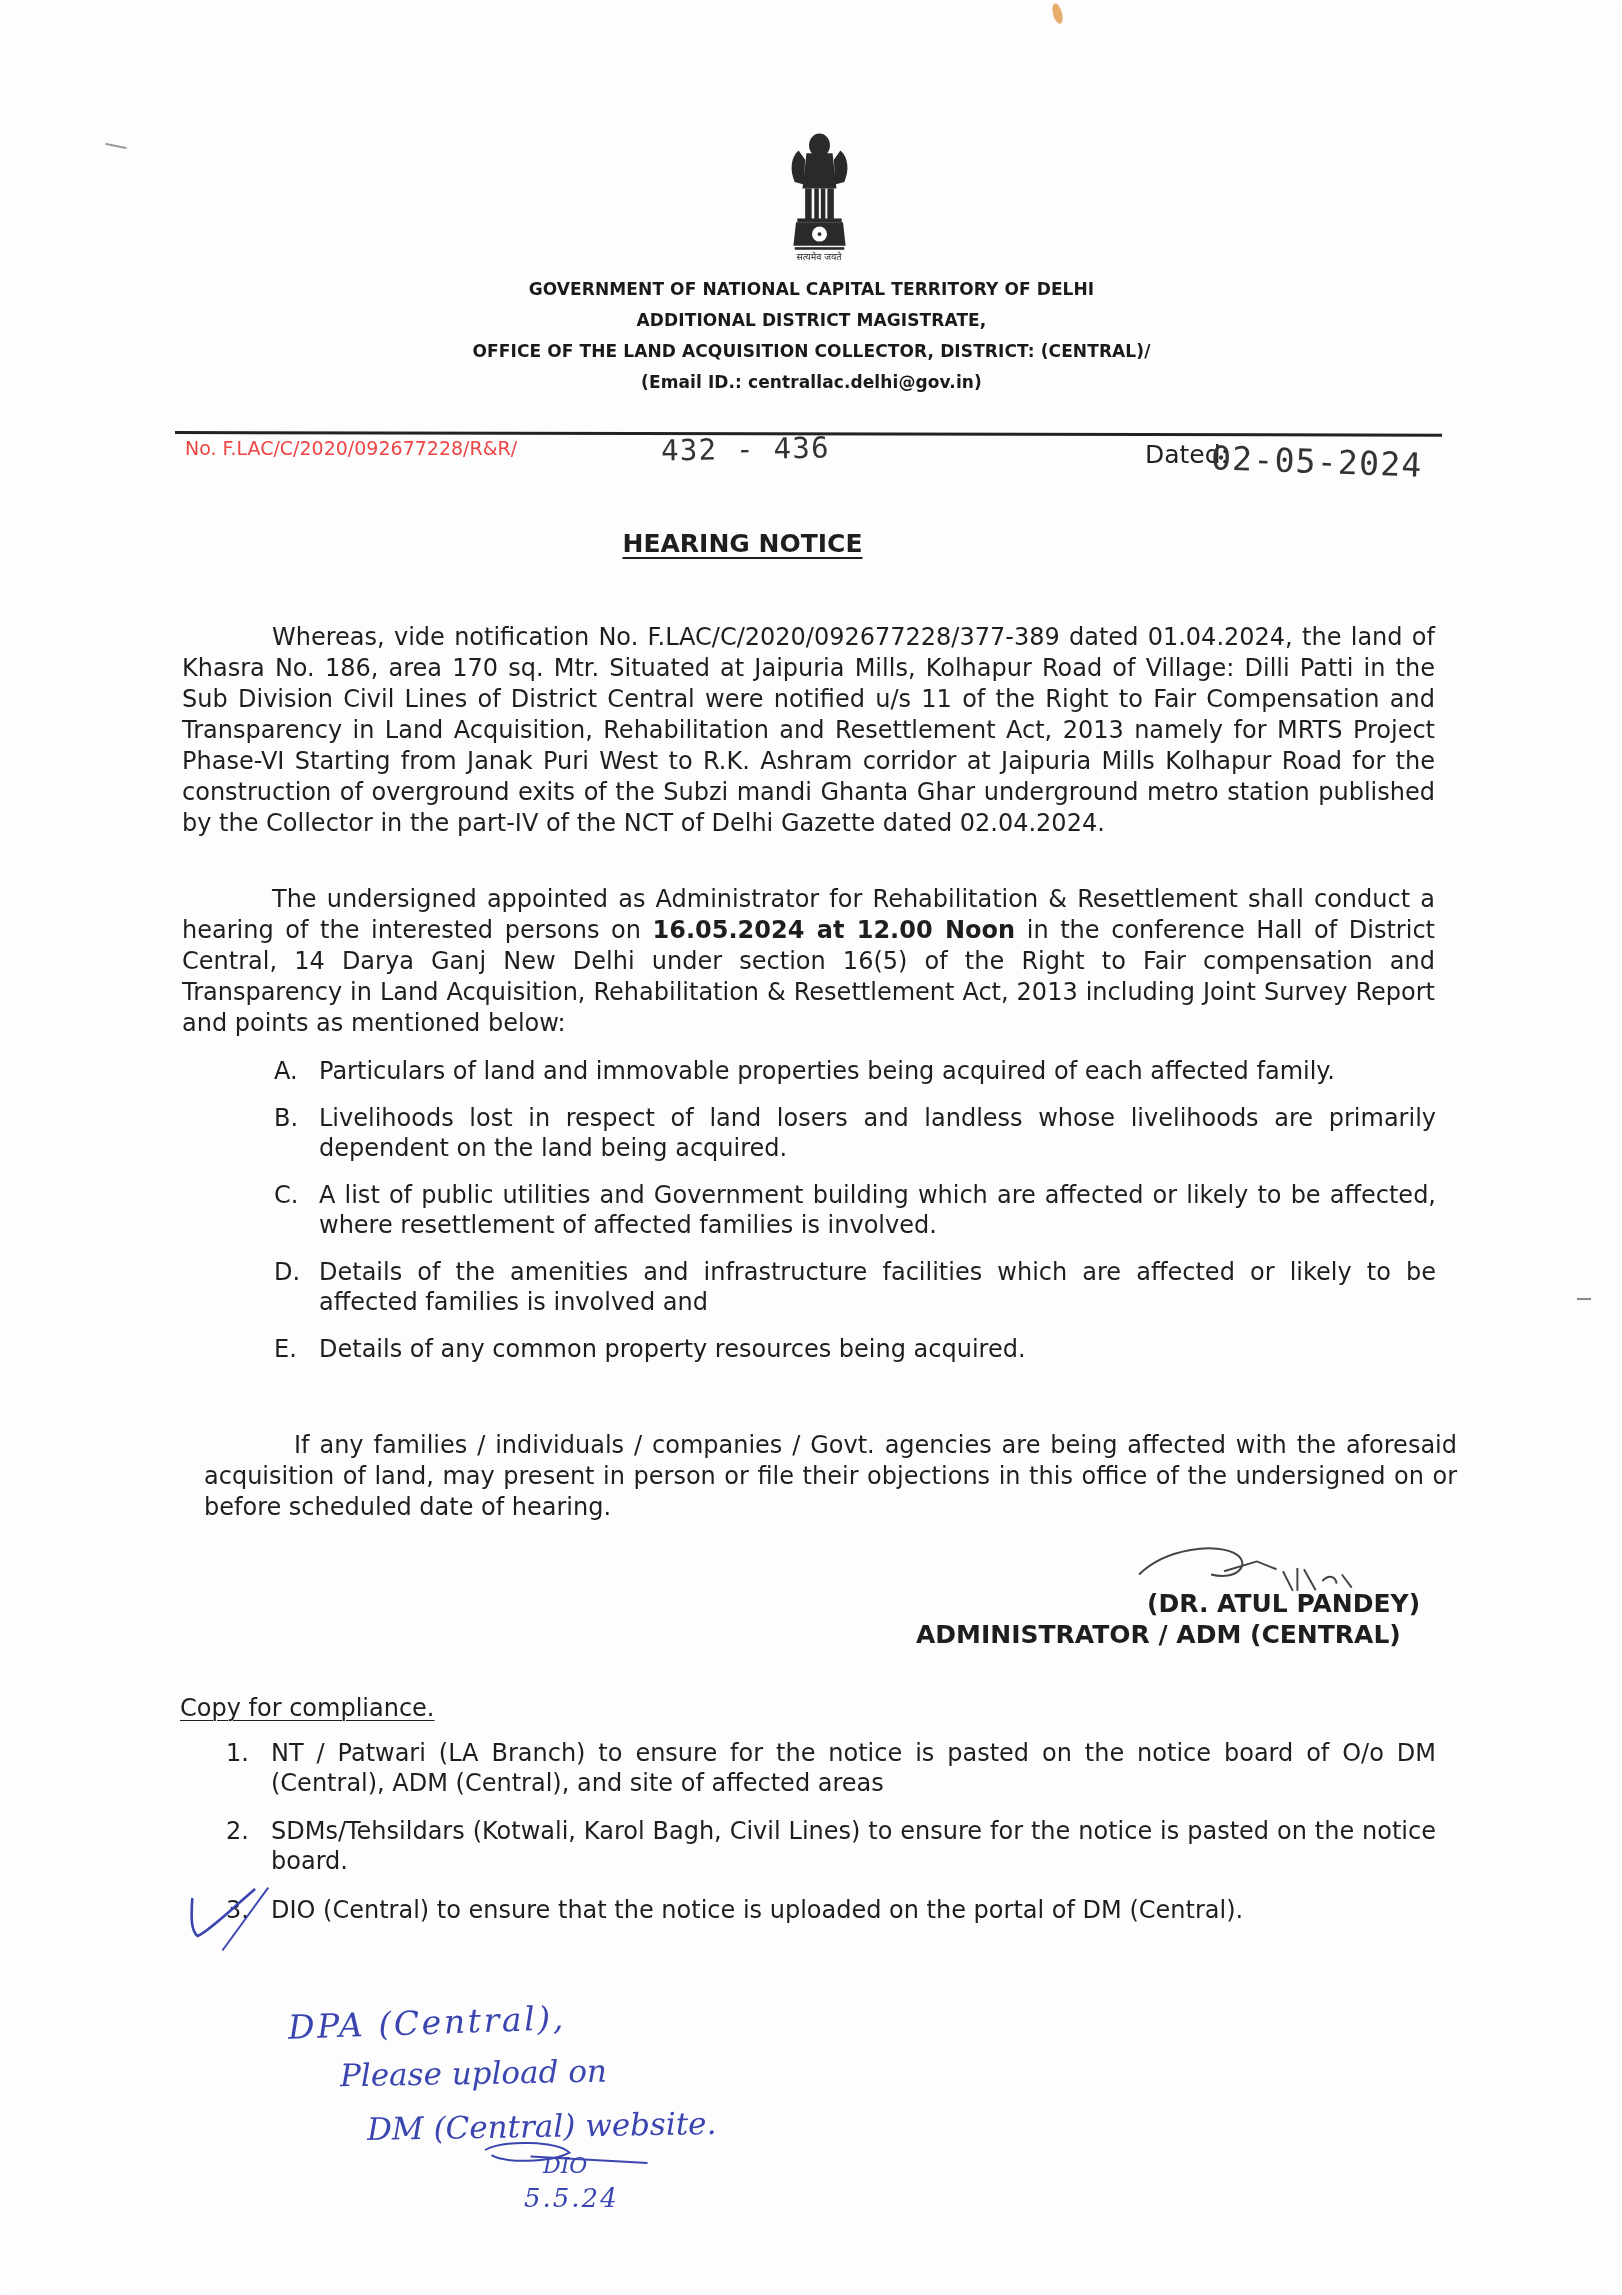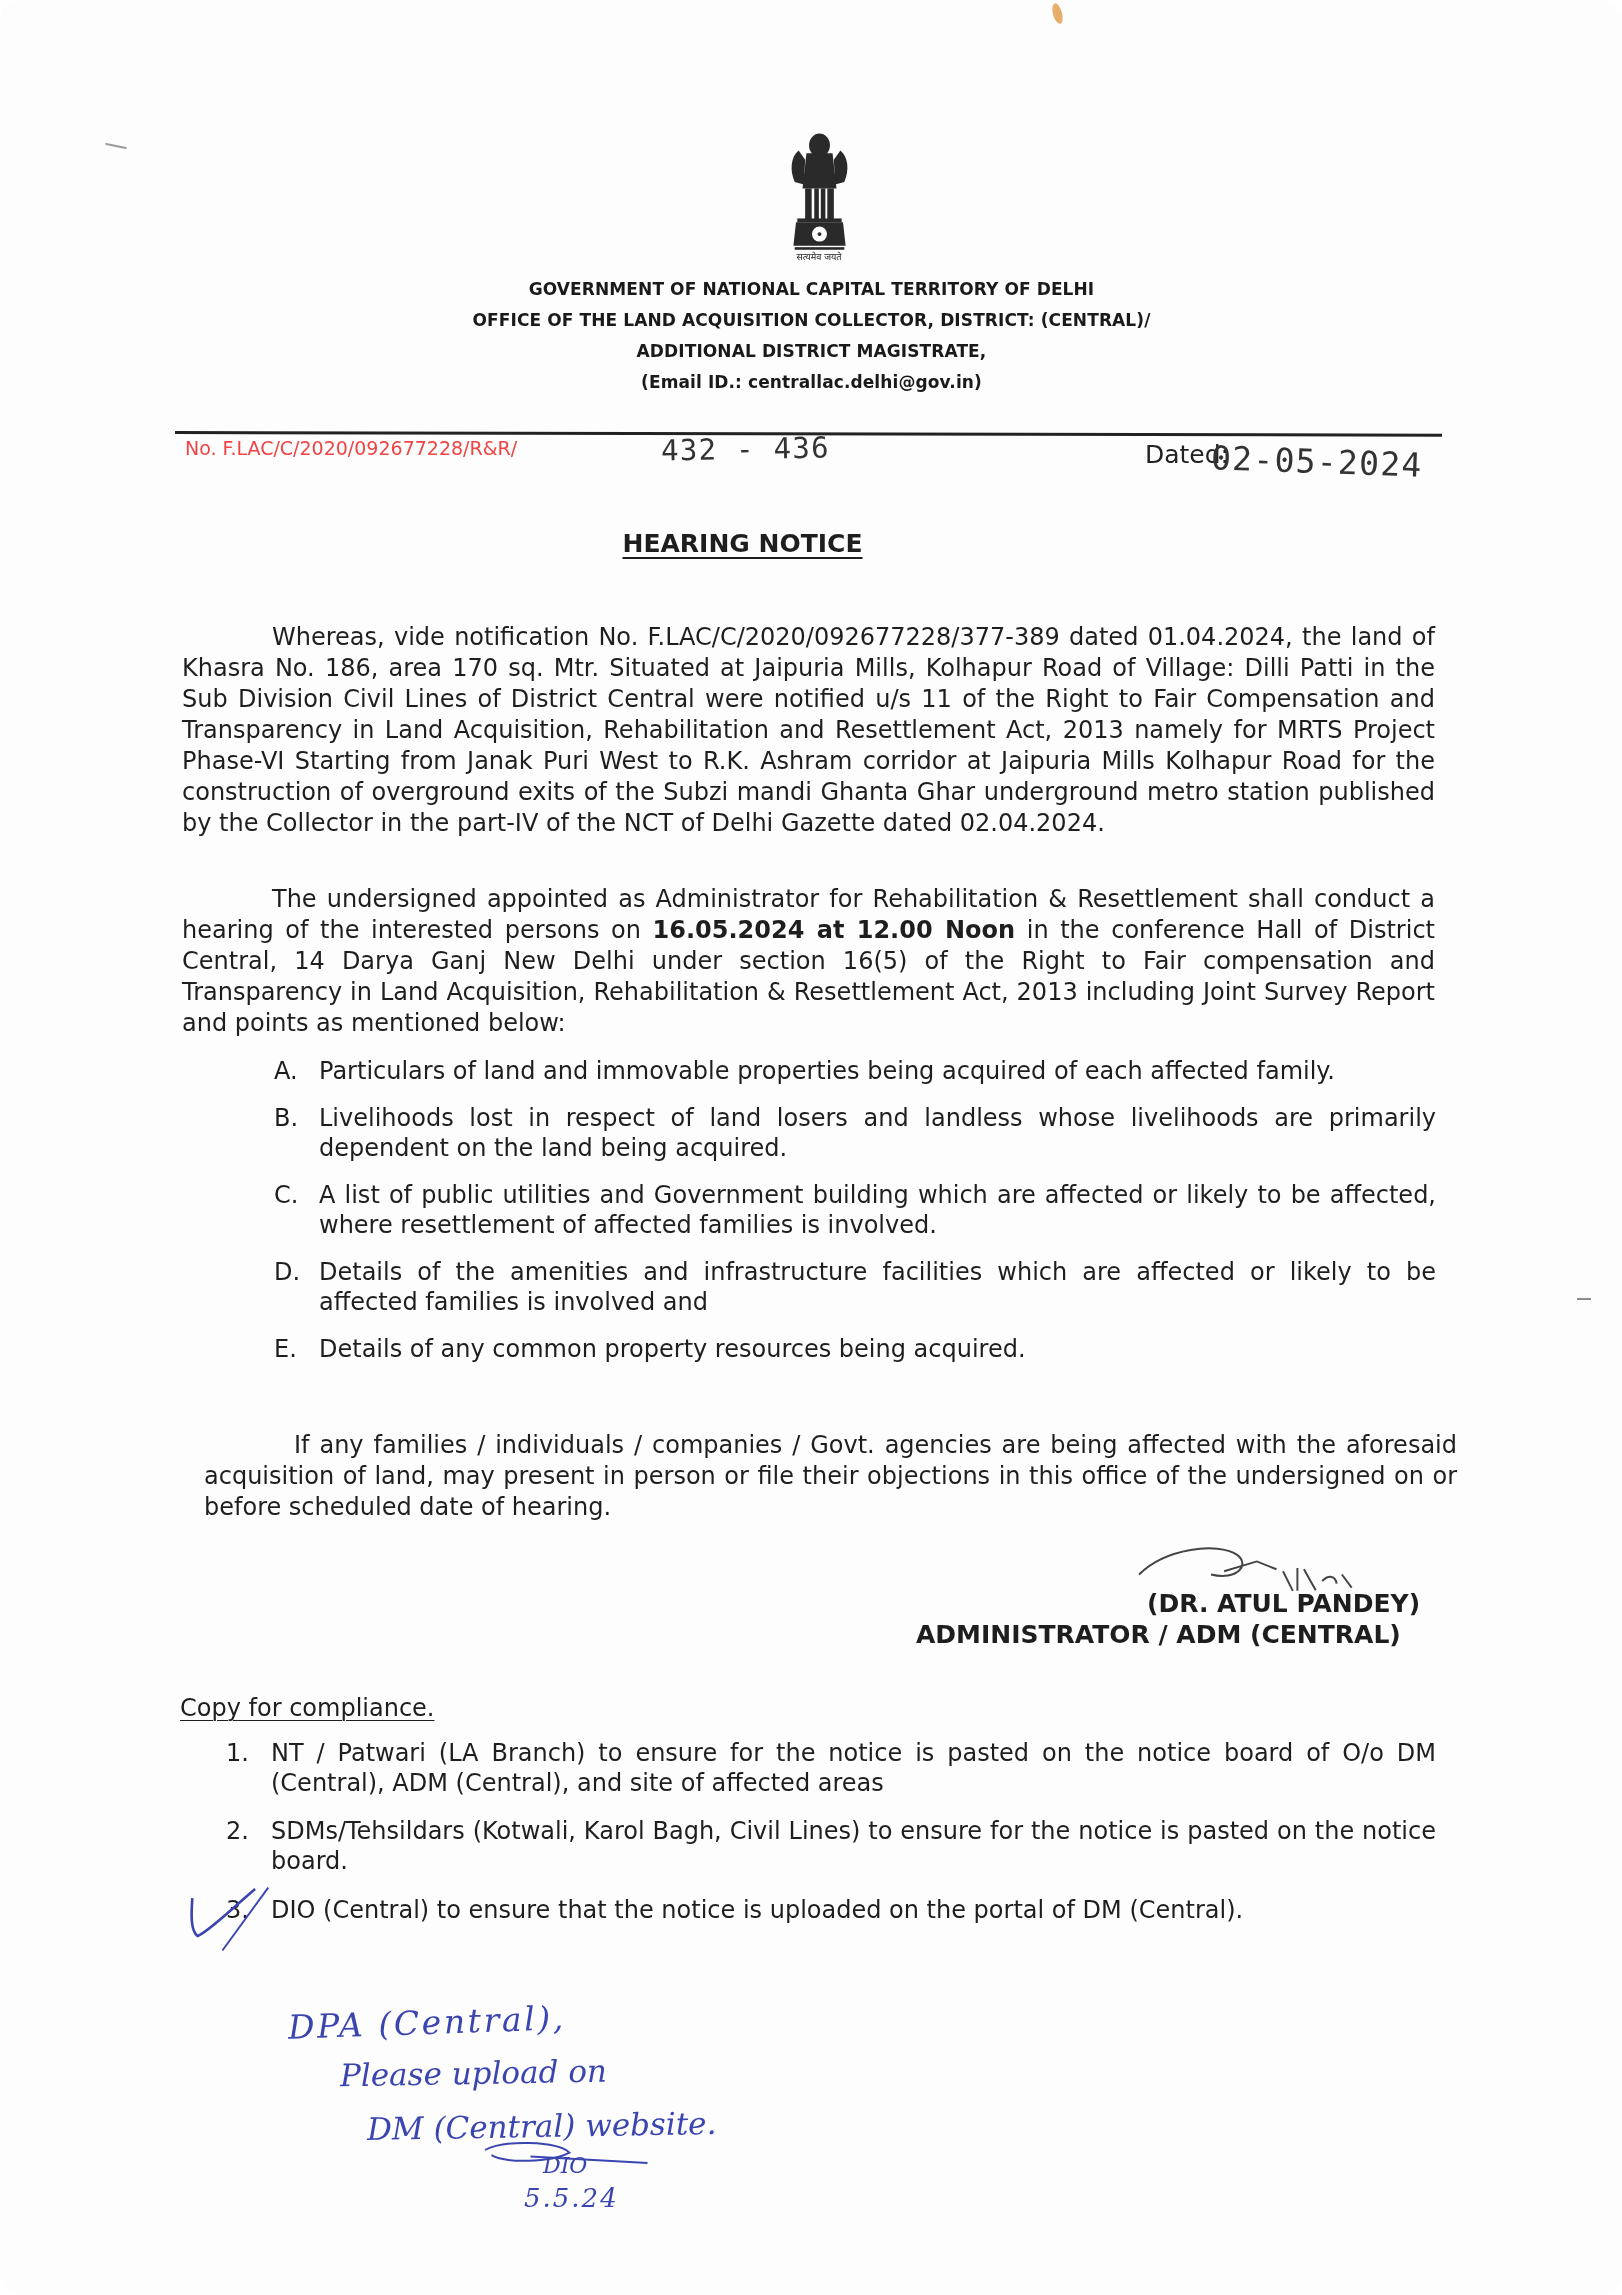--- a/index.html
+++ b/index.html
@@ -260,22 +260,22 @@
       <path d="M38 140 L110 140 L114 176 L34 176 Z"></path>
     </g>
     <circle cx="74" cy="158" r="13" fill="#fdfdfd" stroke="#2a2a2a" stroke-width="3"></circle>
     <circle cx="74" cy="158" r="3" fill="#2a2a2a"></circle>
     <rect x="36" y="178" width="76" height="4" fill="#2a2a2a"></rect>
   </svg>
   <div class="emblem-motto">सत्यमेव जयते</div>
 
   <div class="header">
     <div>GOVERNMENT OF NATIONAL CAPITAL TERRITORY OF DELHI</div>
+    <div>ADDITIONAL DISTRICT MAGISTRATE,</div>
     <div>OFFICE OF THE LAND ACQUISITION COLLECTOR, DISTRICT: (CENTRAL)/</div>
-    <div>ADDITIONAL DISTRICT MAGISTRATE,</div>
     <div>(Email ID.: centrallac.delhi@gov.in)</div>
   </div>
 
   <div class="rule"></div>
 
   <div class="ref-line">No. F.LAC/C/2020/092677228/R&amp;R/</div>
   <div class="ref-hand handwritten">432 - 436</div>
   <div class="dated">Dated:</div>
   <div class="dated-hand handwritten">02-05-2024</div>
 

